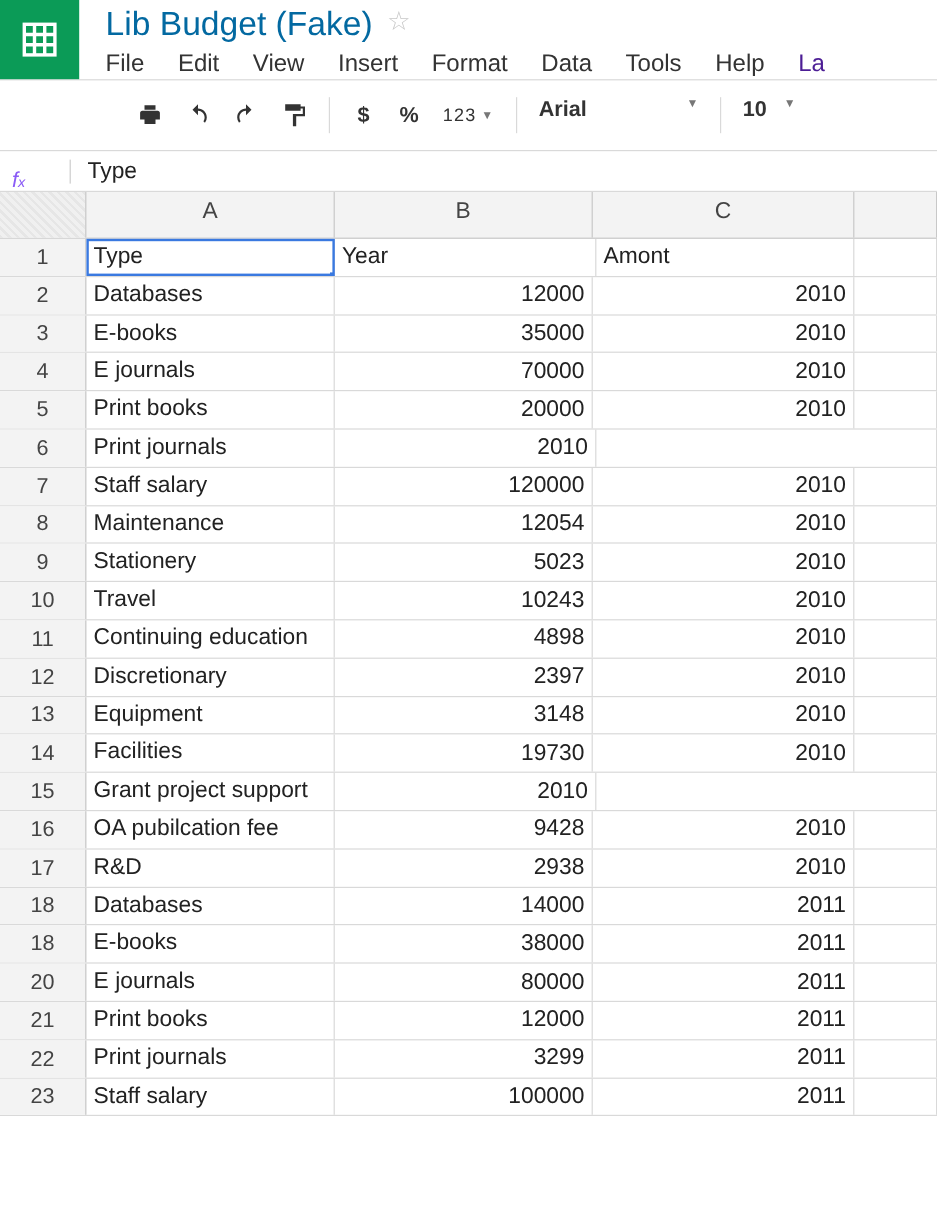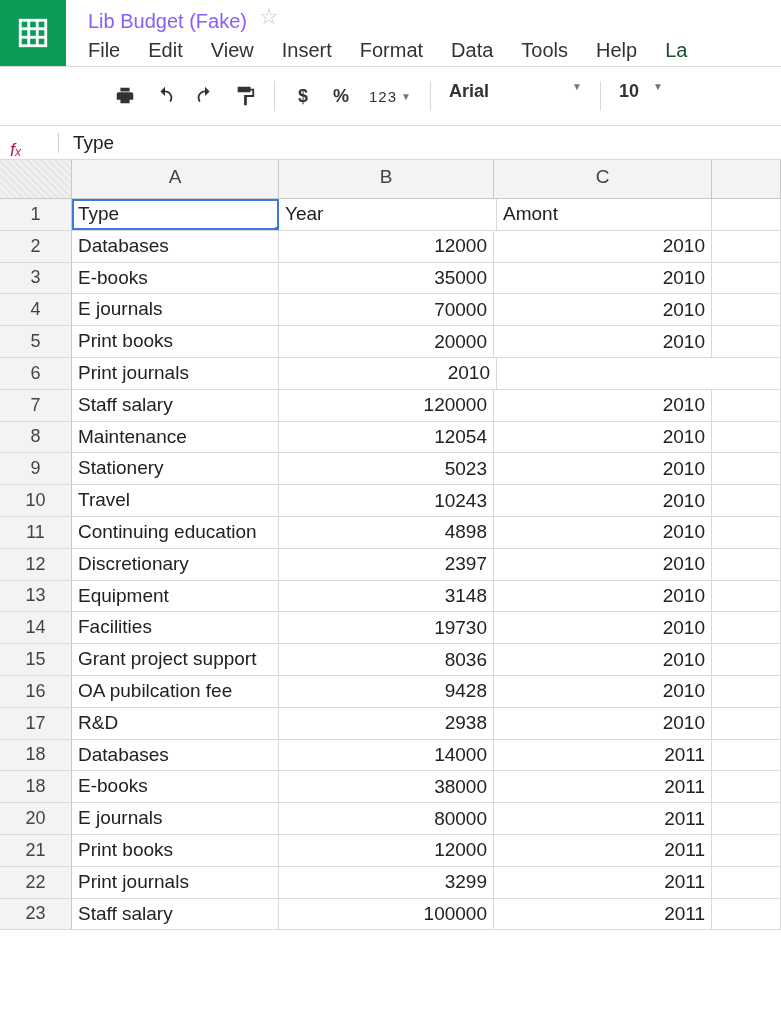--- a/index.html
+++ b/index.html
@@ -23,41 +23,41 @@
     background: #0b9b57;
     display: flex; align-items: center; justify-content: center;
     flex-shrink: 0;
   }
   .logo svg { width: 34px; height: 34px; }
   .title-area {
     flex: 1;
     padding: 4px 0 0 22px;
   }
   .doc-title {
-    font-size: 20px;
+    font-size: 28px;
     font-weight: 400;
-    color: #8b5cf6;
+    color: #0369a1;
     display: inline-block;
   }
   .star {
     display: inline-block;
     margin-left: 8px;
     color: #c8c8c8;
     font-size: 22px;
     vertical-align: 4px;
   }
   .menu-bar {
     margin-top: 6px;
     display: flex;
     gap: 28px;
     font-size: 20px;
     color: #333;
   }
   .menu-bar span { cursor: pointer; }
-  .menu-bar .cut { color: #14532d; }
+  .menu-bar .cut { color: #4c1d95; }
   
   .toolbar-wrap {
     border-top: 1px solid #d9d9d9;
     border-bottom: 1px solid #d9d9d9;
     padding: 14px 0 14px 96px;
     display: flex;
     align-items: center;
     gap: 0;
     font-size: 18px;
     color: #333;
@@ -91,21 +91,21 @@
   .size-picker { width: 80px; font-weight: 700; border-right: none; }
   
   .formula-bar {
     display: flex; align-items: center;
     border-bottom: 1px solid #d9d9d9;
     height: 34px;
     padding-left: 10px;
     font-size: 18px;
   }
   .fx-label {
-    font-style: italic; color: #be185d;
+    font-style: italic; color: #8b5cf6;
     width: 34px;
     margin-top: 16px;
   }
   .fx-divider {
     width: 1px; height: 20px; background: #ccc; margin: 0 14px;
   }
   .fx-content { color: #222; font-size: 19px; }
   
   .grid {
     display: block;
@@ -381,21 +381,20 @@
         </div>
         <div class="cell col-b num">19730</div>
         <div class="cell col-c num">2010</div>
         <div class="cell col-d"></div>
       </div>
       <div class="row">
         <div class="row-head">15</div>
         <div class="cell col-a">
           <span class="text">Grant project support</span>
         </div>
-        <div class="cell col-b num">8036</div>
         <div class="cell col-c num">2010</div>
         <div class="cell col-d"></div>
       </div>
       <div class="row">
         <div class="row-head">16</div>
         <div class="cell col-a">
           <span class="text">OA pubilcation fee</span>
         </div>
         <div class="cell col-b num">9428</div>
         <div class="cell col-c num">2010</div>

